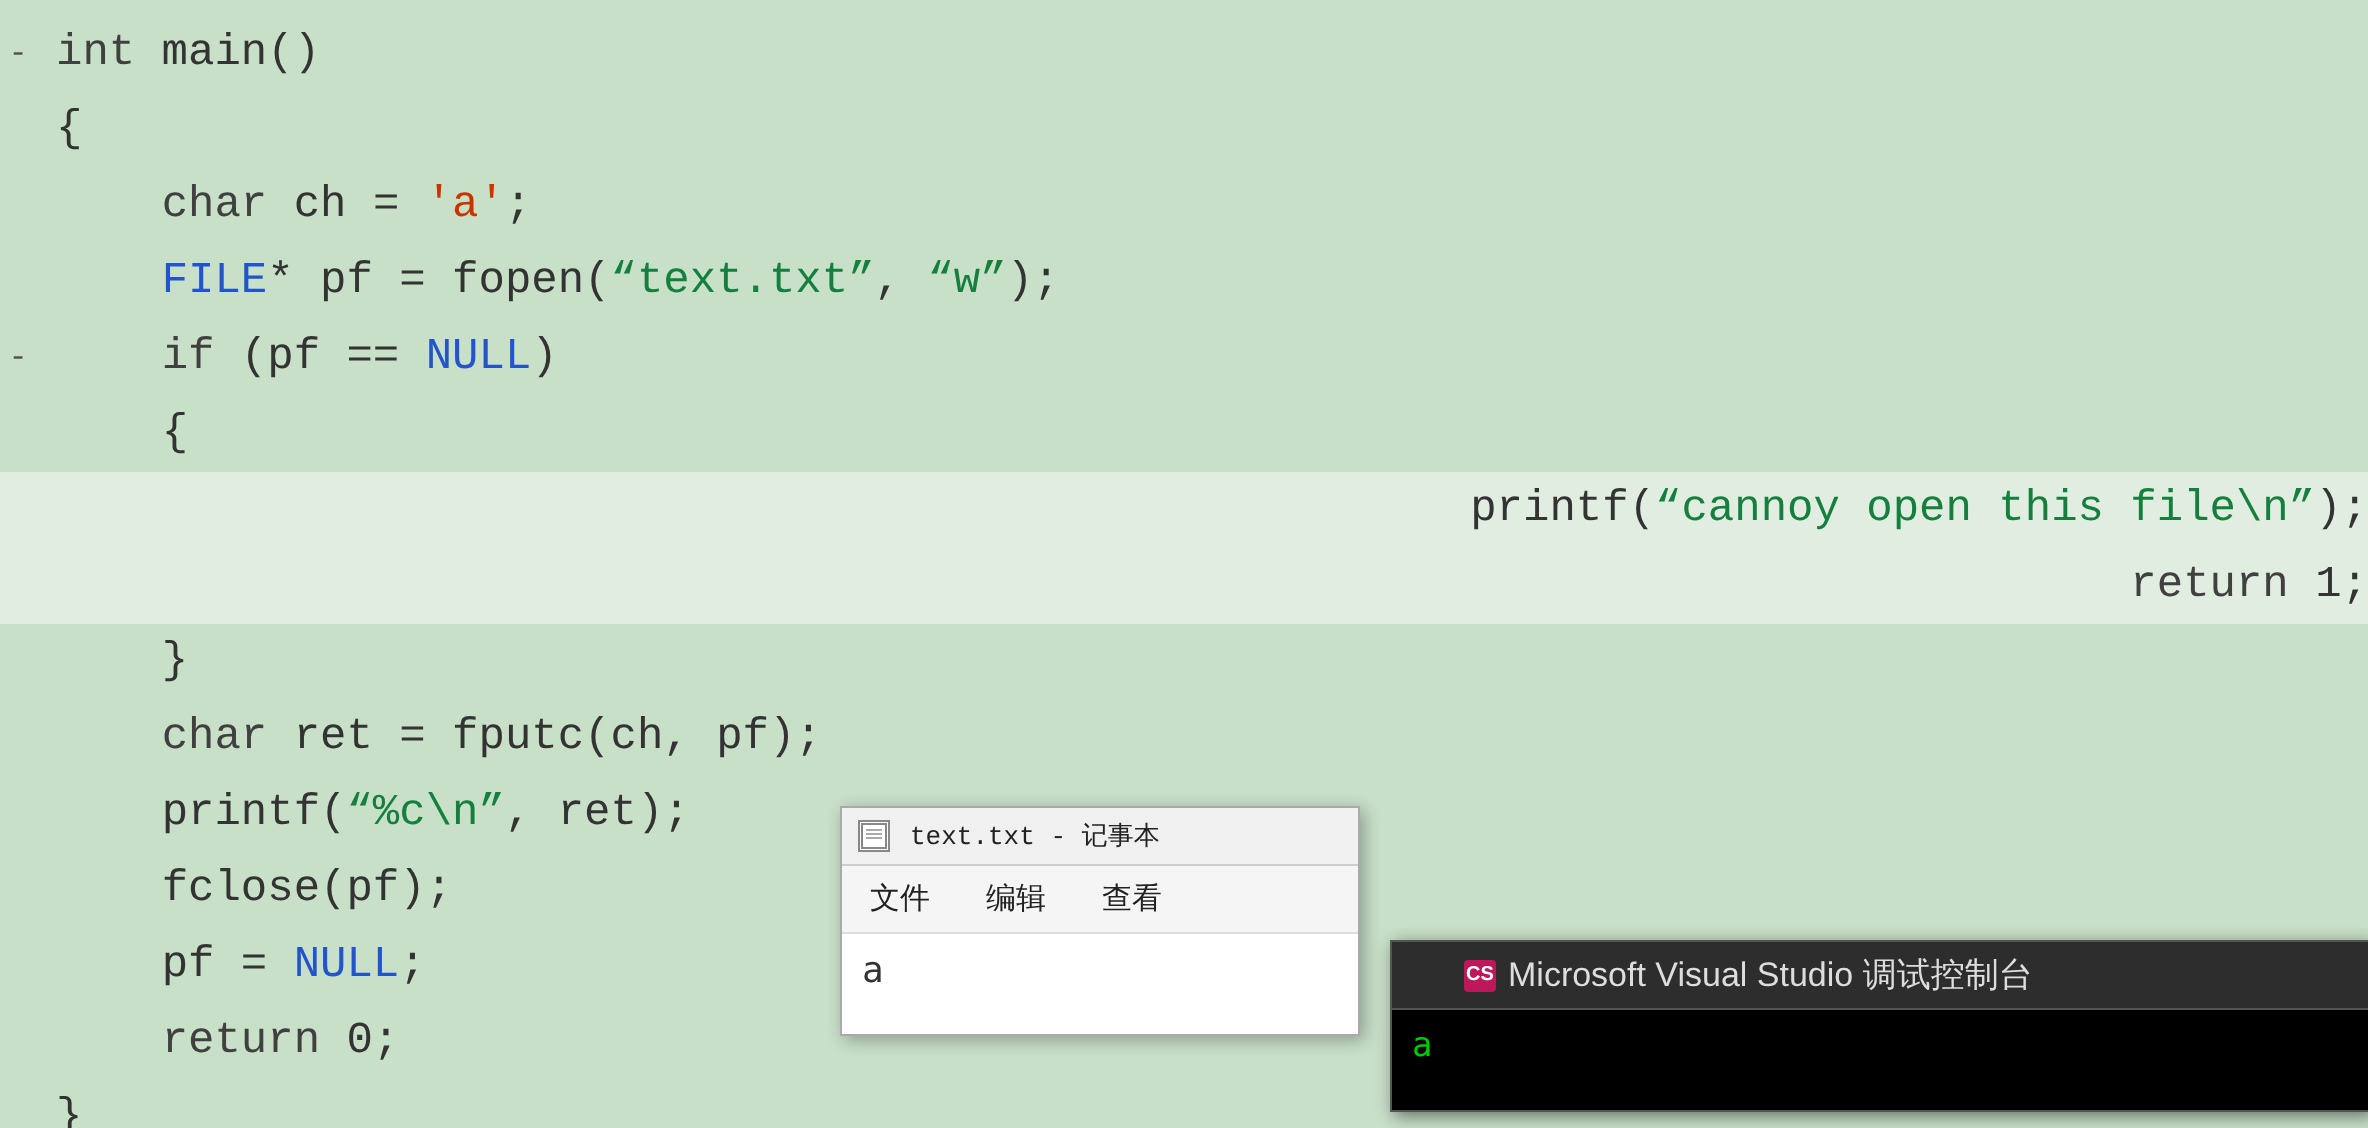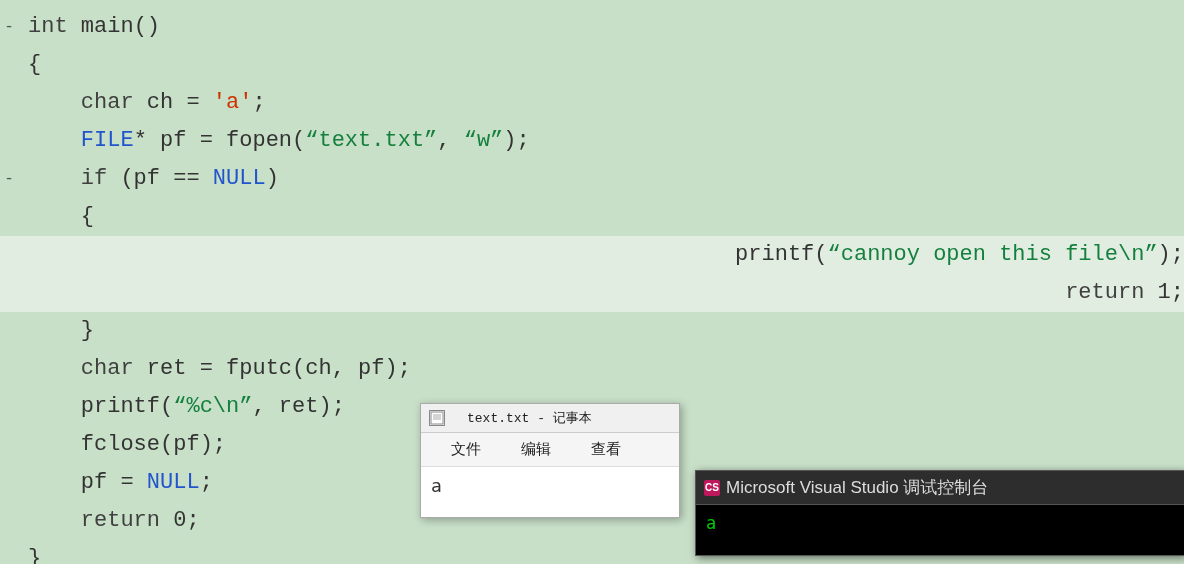--- a/index.html
+++ b/index.html
@@ -77,36 +77,36 @@
     }
 
     .notepad-titlebar {
       display: flex;
       align-items: center;
       background: #f0f0f0;
       padding: 5px 8px;
       border-bottom: 1px solid #ccc;
       font-size: 13px;
       color: #222;
-      gap: 22px;
+      gap: 10px;
     }
 
     .notepad-icon {
       width: 16px;
       height: 16px;
       background: #fff;
       border: 1px solid #888;
       position: relative;
       display: inline-block;
     }
 
     .notepad-menubar {
       display: flex;
-      gap: 12px;
-      padding: 4px 16px;
+      gap: 0;
+      padding: 4px 0;
       background: #f5f5f5;
       border-bottom: 1px solid #ddd;
     }
 
     .notepad-menu-item {
       padding: 3px 14px;
       font-size: 15px;
       color: #222;
       cursor: pointer;
     }
@@ -146,20 +146,21 @@
       height: 16px;
       background: #be185d;
       border-radius: 2px;
       display: flex;
       align-items: center;
       justify-content: center;
       font-size: 10px;
       color: white;
       font-weight: bold;
       font-family: sans-serif;
+      margin-left: 28px;
     }
 
     .vs-title-text {
       font-size: 17px;
       color: #ddd;
       font-family: 'Segoe UI', sans-serif;
     }
 
     .vs-content {
       padding: 8px 10px;

